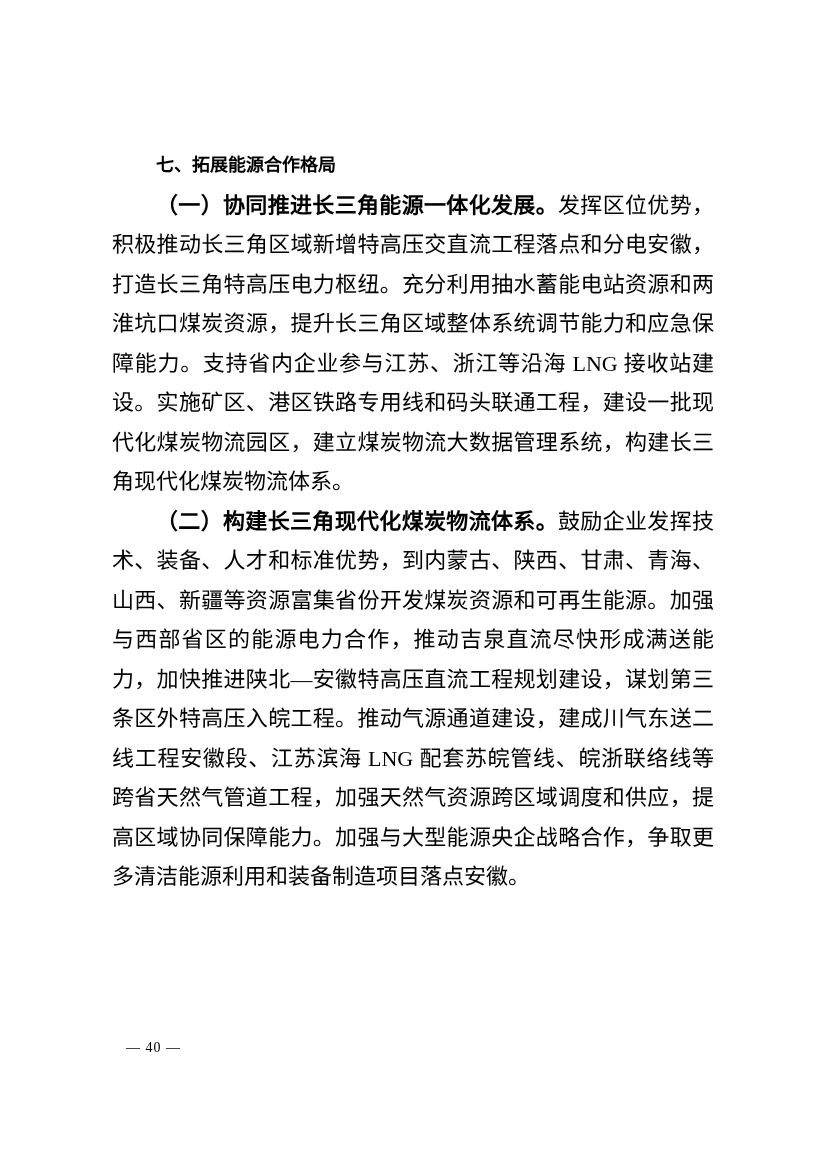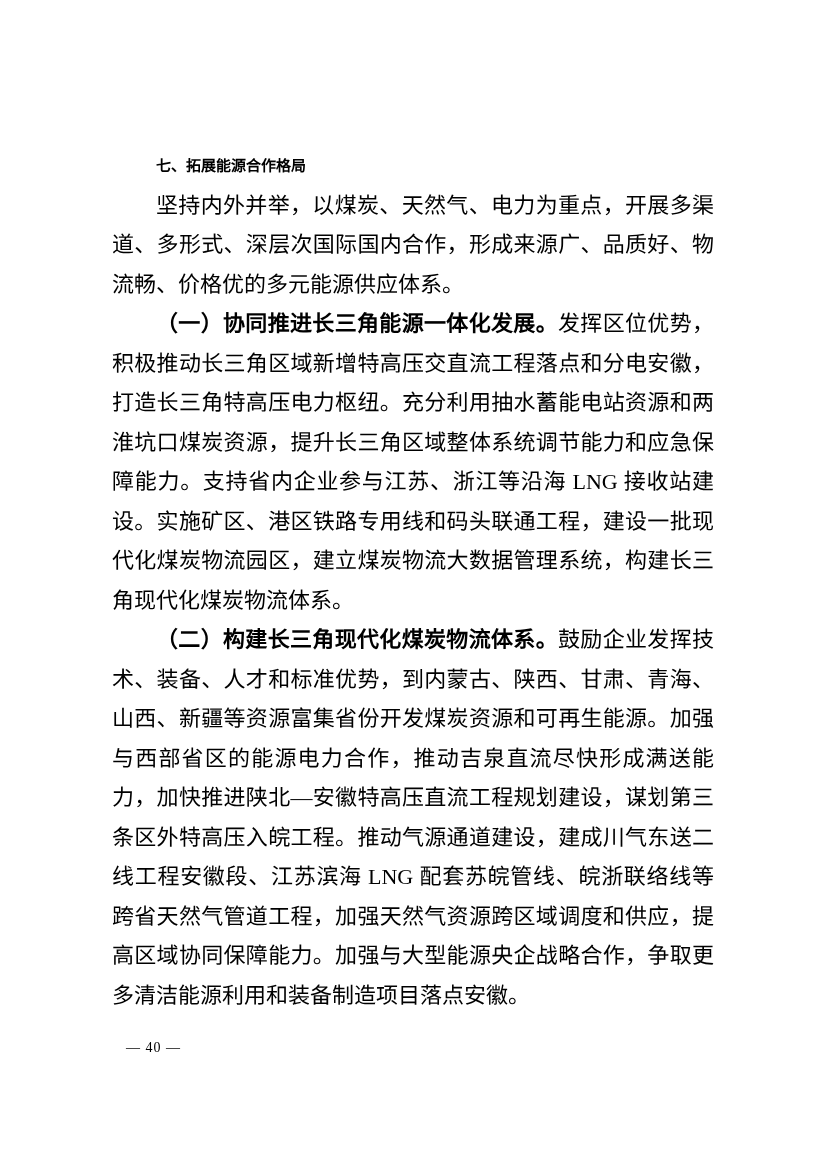--- a/index.html
+++ b/index.html
@@ -24,21 +24,21 @@
     background: #ffffff;
   }
   .content {
     position: absolute;
     left: 112px;
     top: 146px;
     width: 602px;
   }
   .doc-heading {
     margin: 0;
-    font-size: 15px;
+    font-size: 18px;
     line-height: 39.5px;
     font-weight: 700;
     font-family: "Liberation Sans", "DejaVu Sans", sans-serif;
     text-indent: 44px;
     white-space: nowrap;
   }
   .doc-para {
     margin: 0;
     font-size: 22px;
     line-height: 39.5px;
@@ -59,21 +59,20 @@
     white-space: nowrap;
   }
 </style>
 </head>
 <body>
 
 <div class="page">
   <div class="content">
     <h1 class="doc-heading">七、拓展能源合作格局</h1>
 
-    <p class="doc-para"><span class="lead"></span><span>坚持内外并举，以煤炭、天然气、电力为重点，开展多渠道、多形式、深层次国际国内合作，形成来源广、品质好、物流畅、价格优的多元能源供应体系。</span></p>
 
     <p class="doc-para"><span class="lead">（一）协同推进长三角能源一体化发展。</span><span>发挥区位优势，积极推动长三角区域新增特高压交直流工程落点和分电安徽，打造长三角特高压电力枢纽。充分利用抽水蓄能电站资源和两淮坑口煤炭资源，提升长三角区域整体系统调节能力和应急保障能力。支持省内企业参与江苏、浙江等沿海 LNG 接收站建设。实施矿区、港区铁路专用线和码头联通工程，建设一批现代化煤炭物流园区，建立煤炭物流大数据管理系统，构建长三角现代化煤炭物流体系。</span></p>
 
     <p class="doc-para"><span class="lead">（二）构建长三角现代化煤炭物流体系。</span><span>鼓励企业发挥技术、装备、人才和标准优势，到内蒙古、陕西、甘肃、青海、山西、新疆等资源富集省份开发煤炭资源和可再生能源。加强与西部省区的能源电力合作，推动吉泉直流尽快形成满送能力，加快推进陕北—安徽特高压直流工程规划建设，谋划第三条区外特高压入皖工程。推动气源通道建设，建成川气东送二线工程安徽段、江苏滨海 LNG 配套苏皖管线、皖浙联络线等跨省天然气管道工程，加强天然气资源跨区域调度和供应，提高区域协同保障能力。加强与大型能源央企战略合作，争取更多清洁能源利用和装备制造项目落点安徽。</span></p>
   </div>
 
   <div class="page-number">— 40 —</div>
 </div>
 
 </body></html>

